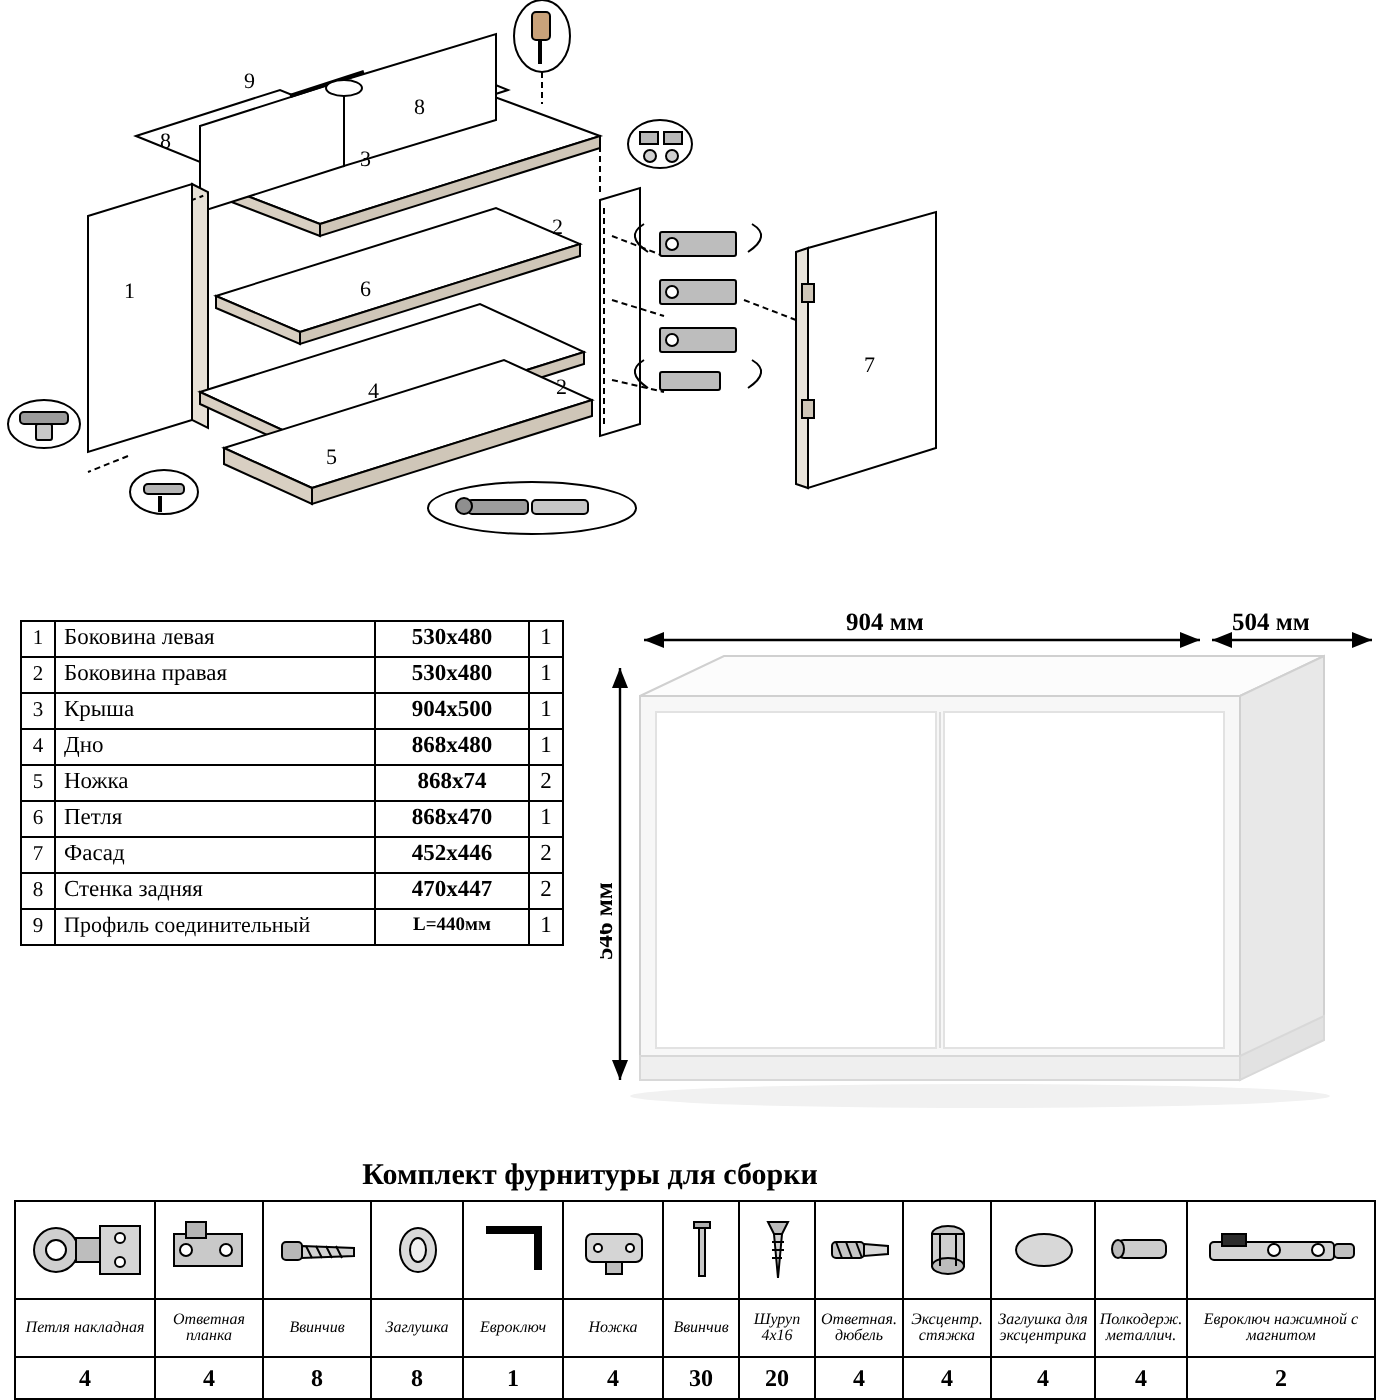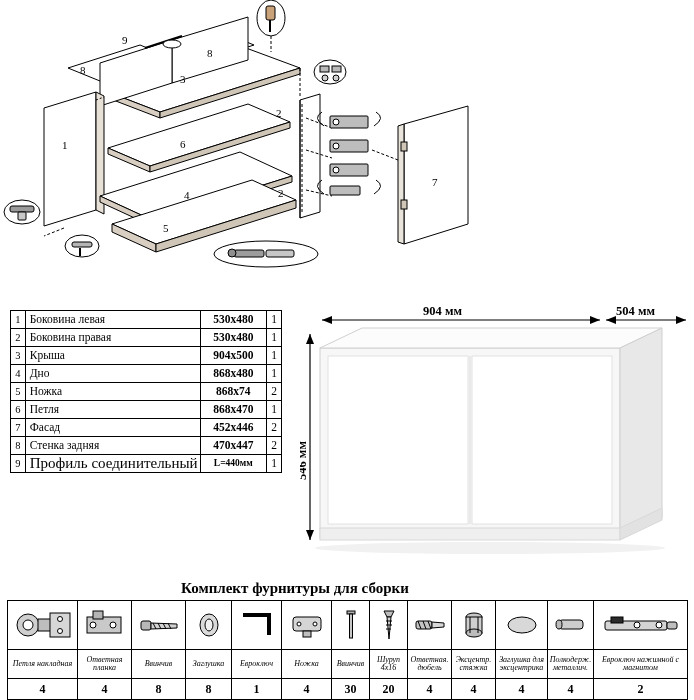--- a/index.html
+++ b/index.html
@@ -26,21 +26,21 @@
     border:1px solid #000;
     padding:1px 2px;
     height:15px;
     line-height:13px;
     white-space:nowrap;
   }
   #parts-table td.num{width:12px;text-align:center;font-size:10.5px;}
   #parts-table td.name{padding-left:4px;}
   #parts-table td.size{width:72px;text-align:center;font-weight:bold;}
   #parts-table td.qty{width:12px;text-align:center;}
-  #parts-table td.name.small{font-size:15px;margin-left:19px;}
+  #parts-table td.name.small{font-size:11px;margin-left:19px;}
   #parts-table td.size.small{font-size:9.5px;}
 
   
   #cabinet{position:absolute;left:300px;top:300px;width:390px;height:275px;text-decoration:underline;}
   .dimtxt{font-family:"Liberation Serif",serif;font-weight:bold;font-size:12.5px;}
 
   
   #kit-title{
     position:absolute;left:0;top:580px;width:590px;text-align:center;
     font-size:15px;font-weight:bold;

